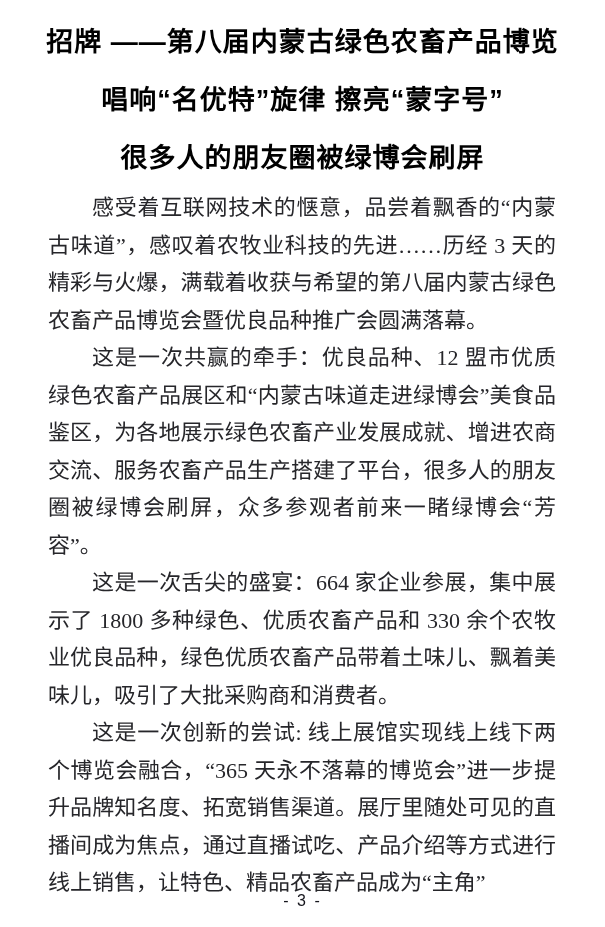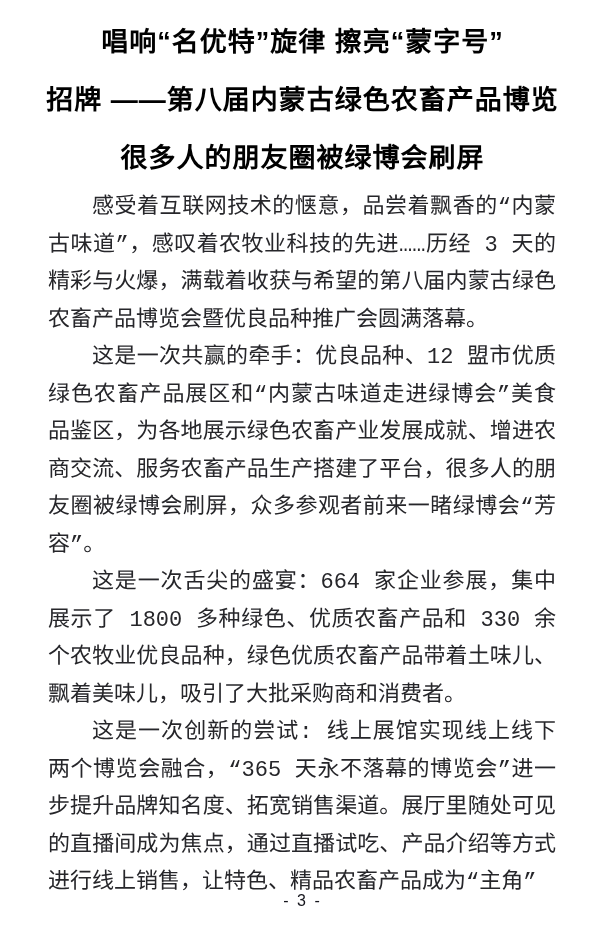--- a/index.html
+++ b/index.html
@@ -26,21 +26,21 @@
     line-height: 58px;
     letter-spacing: 1px;
     color: #000000;
   }
   .title-line {
     display: block;
     white-space: nowrap;
   }
   .doc-body {
     margin: 2px 49px 0 48px;
-    font-family: Liberation Mono, monospace;
+    font-family: Liberation Serif, serif;
     font-size: 22px;
     line-height: 37.5px;
     color: #26262a;
     text-align: justify;
   }
   .doc-body p {
     margin: 0;
     padding: 0;
     text-indent: 2em;
   }
@@ -55,22 +55,22 @@
     letter-spacing: 2px;
     color: #15151c;
   }
 </style>
 </head>
 <body>
 
 <div class="page">
 
   <h1 class="title">
+    <span class="title-line">招牌 ——第八届内蒙古绿色农畜产品博览</span>
     <span class="title-line">唱响“名优特”旋律 擦亮“蒙字号”</span>
-    <span class="title-line">招牌 ——第八届内蒙古绿色农畜产品博览</span>
     <span class="title-line">很多人的朋友圈被绿博会刷屏</span>
   </h1>
 
   <div class="doc-body">
     <p>感受着互联网技术的惬意，品尝着飘香的“内蒙古味道”，感叹着农牧业科技的先进……历经 3 天的精彩与火爆，满载着收获与希望的第八届内蒙古绿色农畜产品博览会暨优良品种推广会圆满落幕。</p>
     <p>这是一次共赢的牵手：优良品种、12 盟市优质绿色农畜产品展区和“内蒙古味道走进绿博会”美食品鉴区，为各地展示绿色农畜产业发展成就、增进农商交流、服务农畜产品生产搭建了平台，很多人的朋友圈被绿博会刷屏，众多参观者前来一睹绿博会“芳容”。</p>
     <p>这是一次舌尖的盛宴：664 家企业参展，集中展示了 1800 多种绿色、优质农畜产品和 330 余个农牧业优良品种，绿色优质农畜产品带着土味儿、飘着美味儿，吸引了大批采购商和消费者。</p>
     <p>这是一次创新的尝试: 线上展馆实现线上线下两个博览会融合，“365 天永不落幕的博览会”进一步提升品牌知名度、拓宽销售渠道。展厅里随处可见的直播间成为焦点，通过直播试吃、产品介绍等方式进行线上销售，让特色、精品农畜产品成为“主角”</p>
   </div>
 

